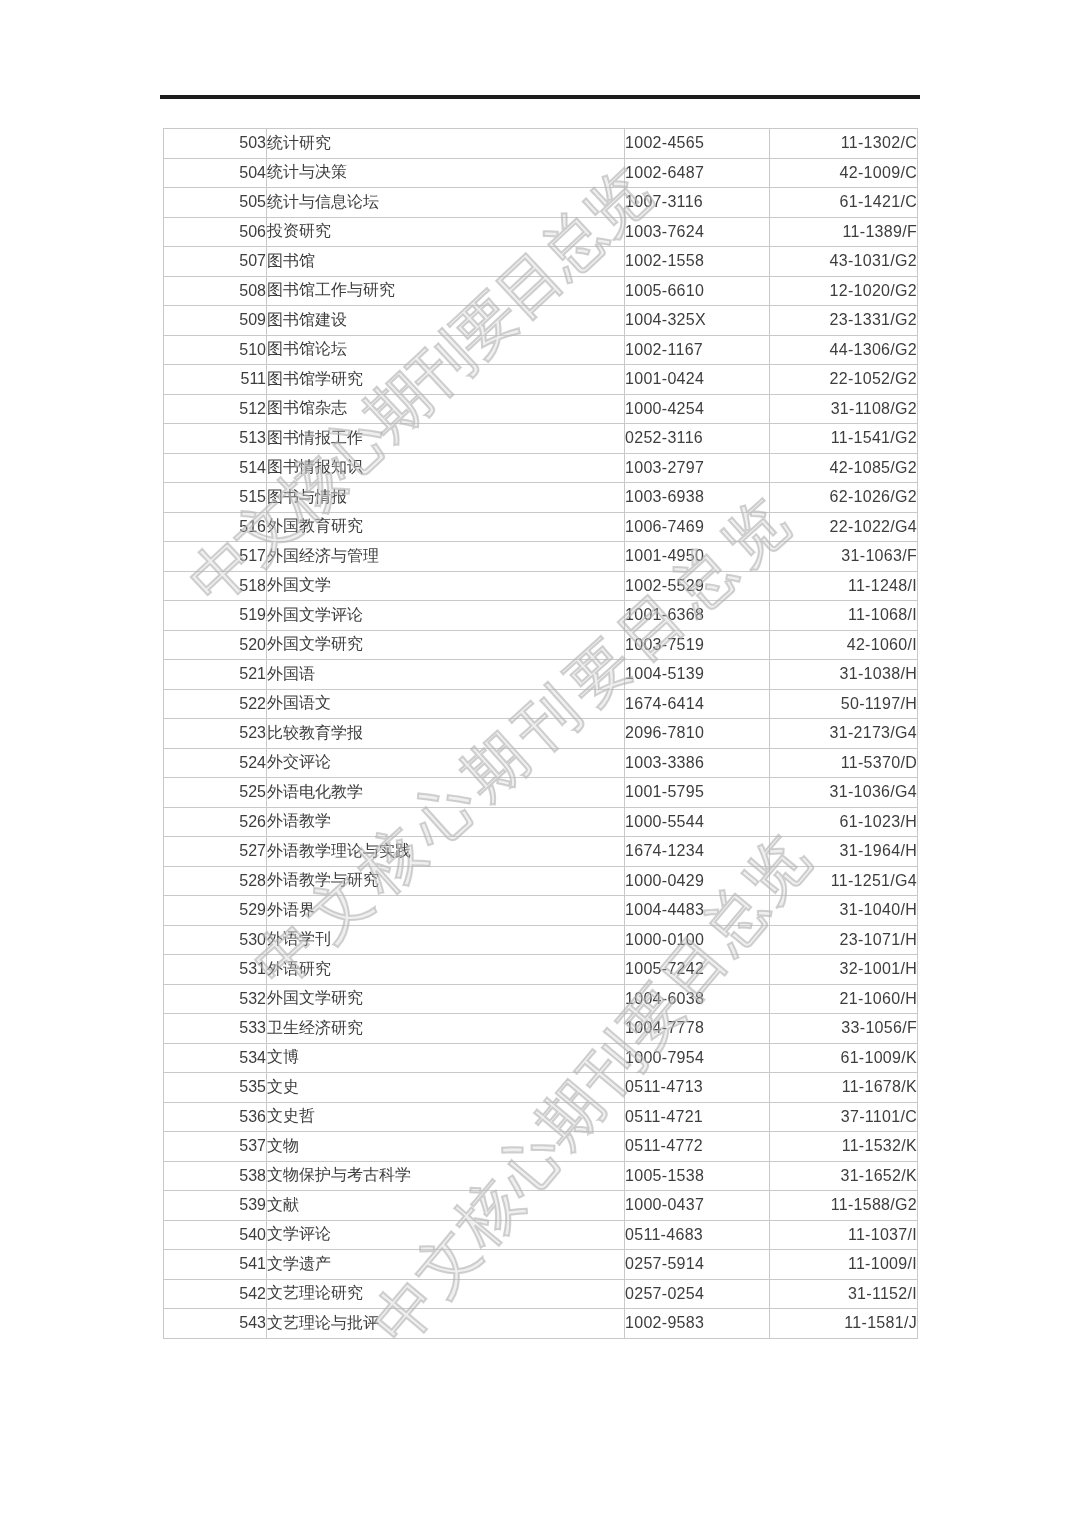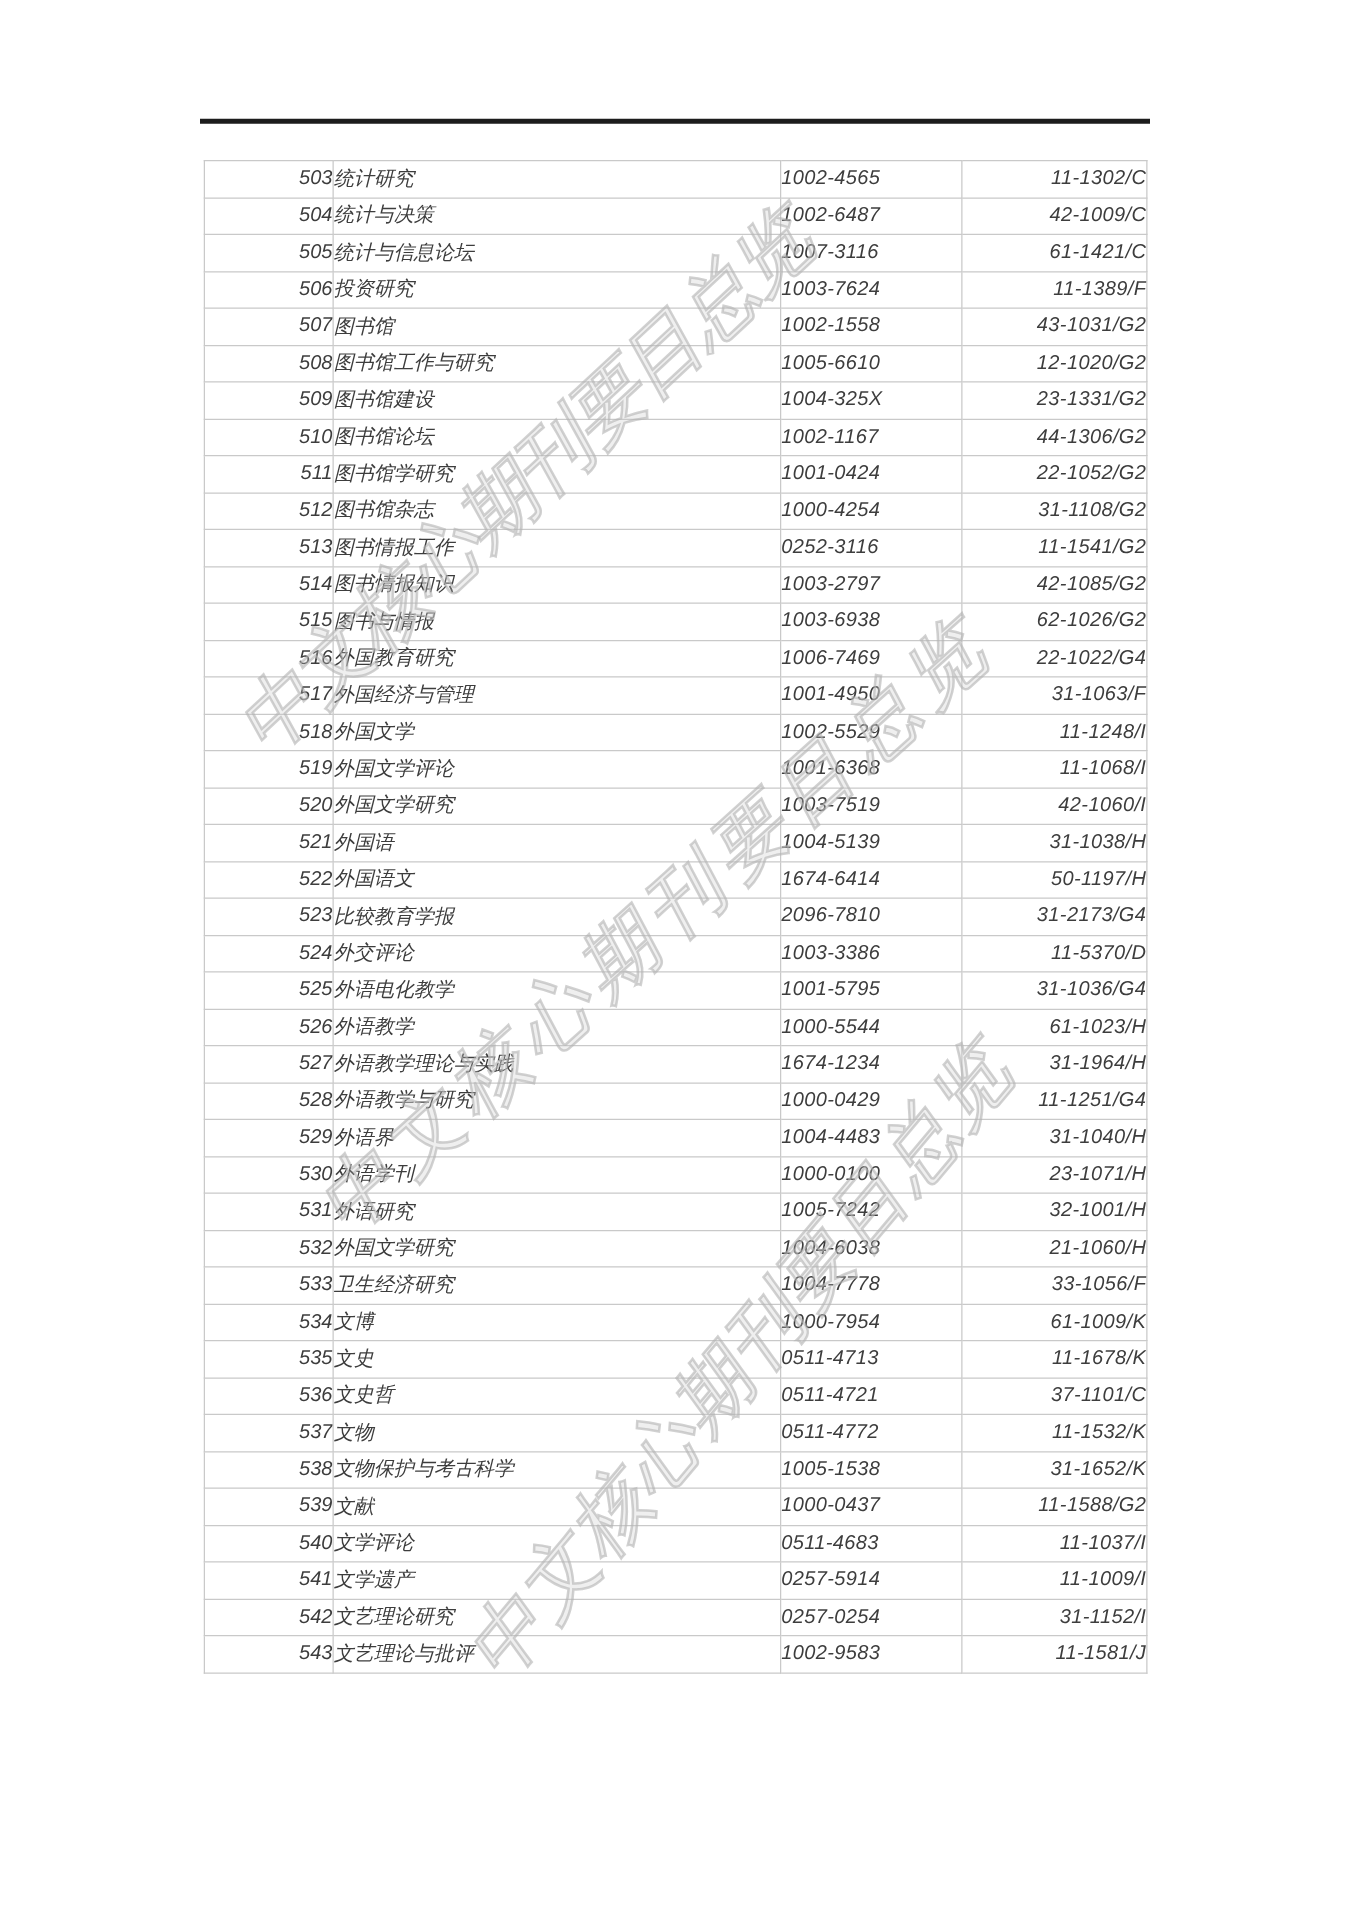--- a/index.html
+++ b/index.html
@@ -1,18 +1,18 @@
 <!DOCTYPE html>
 <html><head>
 <meta charset="utf-8">
 <style>
   html,body{margin:0;padding:0;background:#ffffff;}
   .page{
     position:relative;width:1080px;height:1527px;background:#ffffff;
-    font-family:"Liberation Sans","DejaVu Sans",sans-serif;overflow:hidden;font-style:italic;
+    font-family:"Liberation Sans","DejaVu Sans",sans-serif;overflow:hidden;
   }
   .top-rule{
     position:absolute;left:160px;top:95px;width:760px;height:4px;background:#1c1c1c;
   }
   table.journal-table{
     position:absolute;left:163px;top:128px;width:754px;
     border-collapse:collapse;table-layout:fixed;
   }
   table.journal-table td{
     border:1px solid #c9c9c9;height:28.5px;padding:0;

